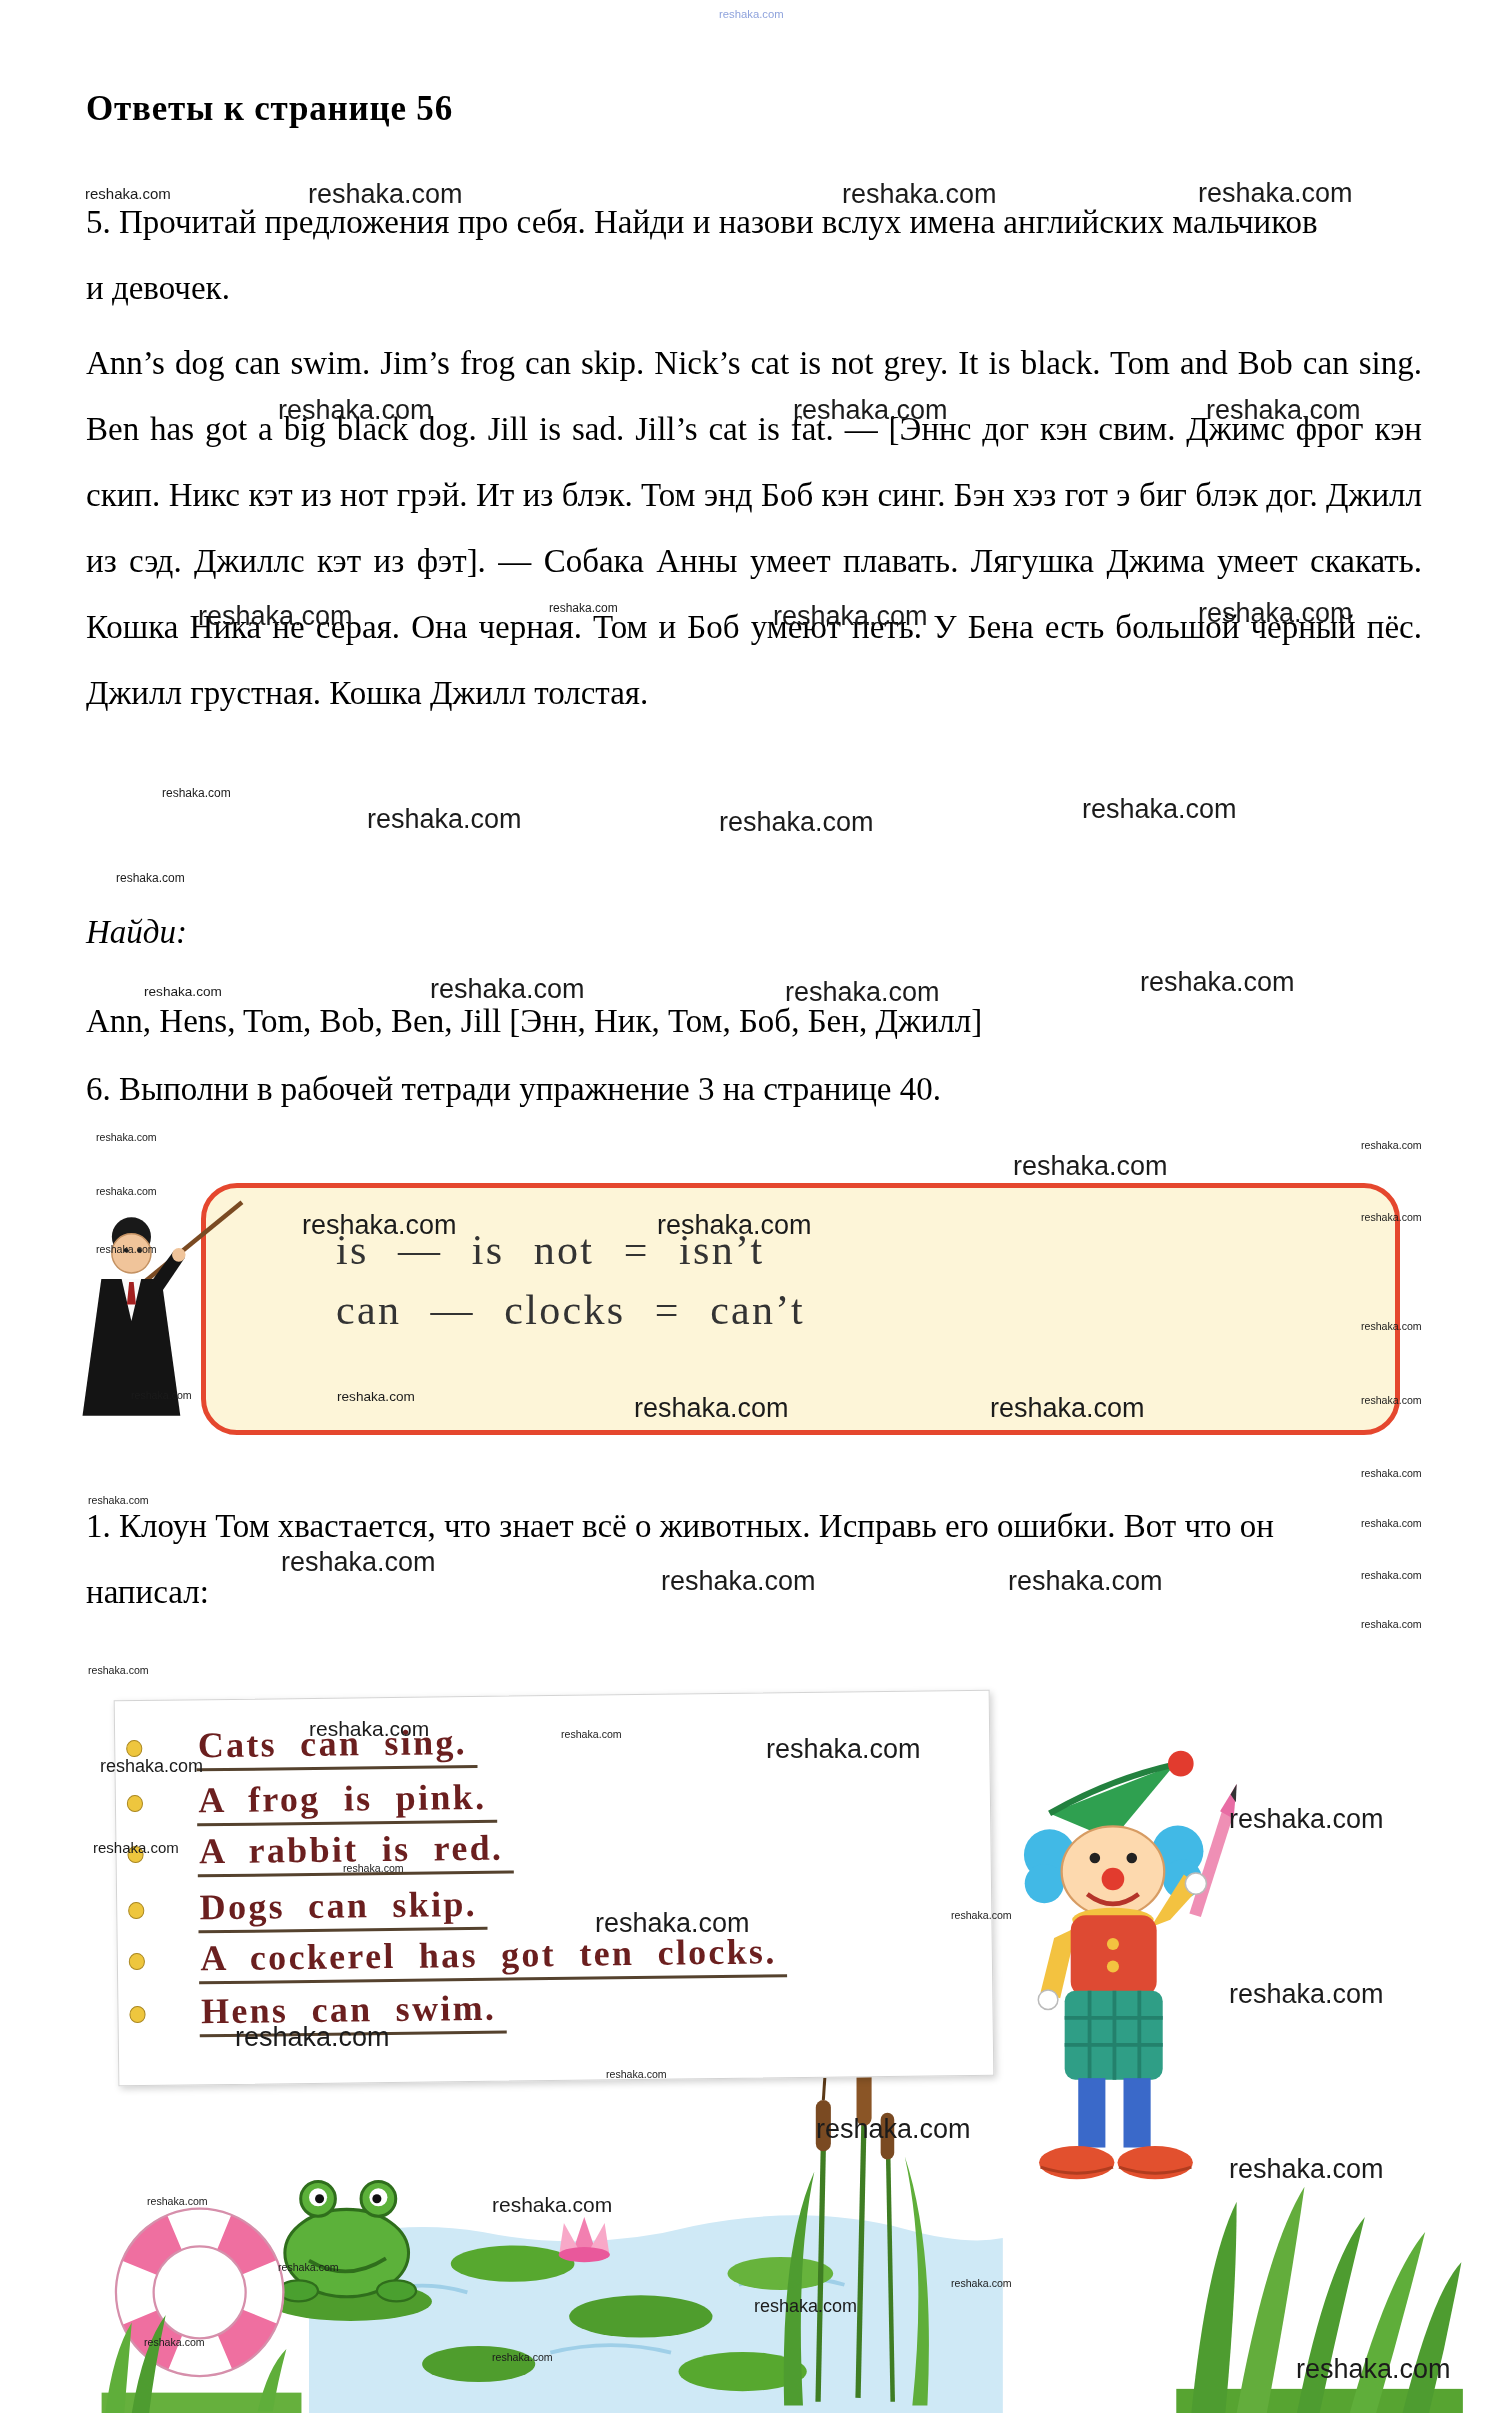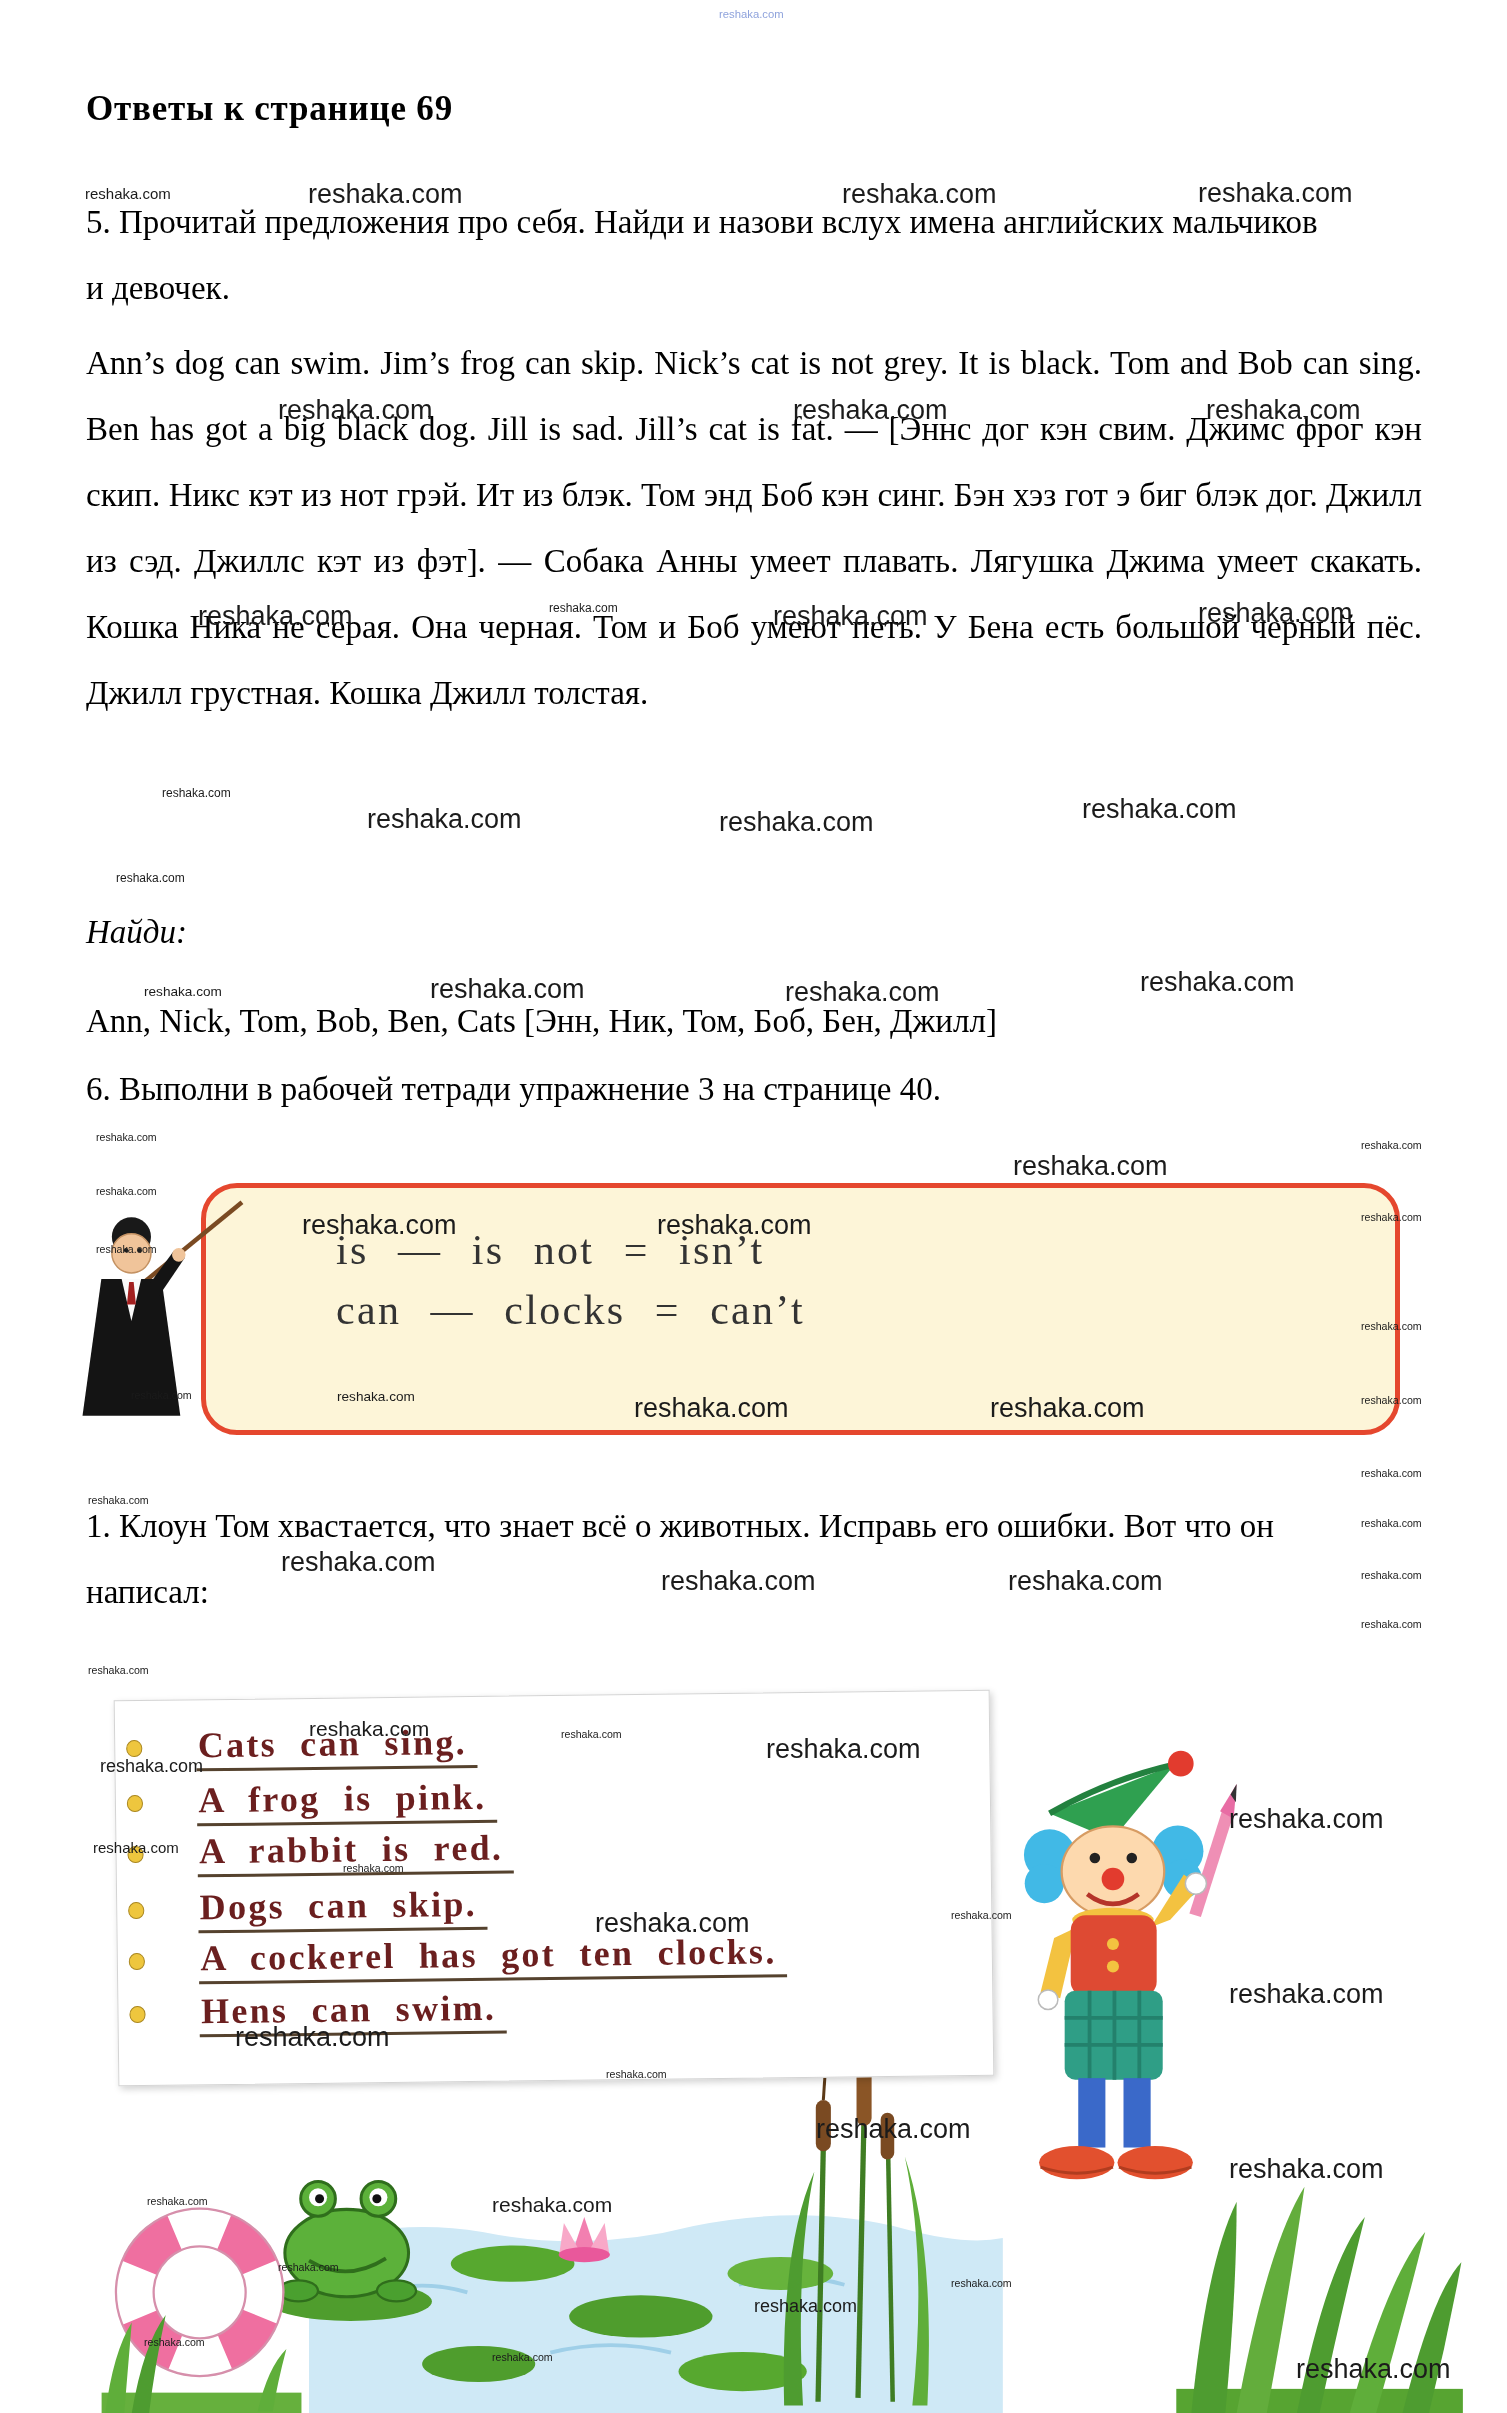--- a/index.html
+++ b/index.html
@@ -38,29 +38,29 @@
                line-height:1; white-space:nowrap;
                font-family:"Liberation Serif","DejaVu Serif",serif; }
   .hole { position:absolute; left:10.6px; width:16.6px; height:16.6px; border-radius:50%;
           background:#eec63e; border:1.5px solid #a9861f; }
 </style>
 </head>
 <body>
 
 <div class="page">
 
-  <h1 class="abs title">Ответы к странице 69</h1>
+  <h1 class="abs title">Ответы к странице 56</h1>
 
   <p class="abs task" style="left:86px; top:189px; width:1237px;">5. Прочитай предложения про себя. Найди и назови вслух имена английских мальчиков и девочек.</p>
 
   <p class="abs bodytext" style="left:86px; top:330px; width:1336px;">Ann’s dog can swim. Jim’s frog can skip. Nick’s cat is not grey. It is black. Tom and Bob can sing. Ben has got a big black dog. Jill is sad. Jill’s cat is fat. — [Эннс дог кэн свим. Джимс фрог кэн скип. Никс кэт из нот грэй. Ит из блэк. Том энд Боб кэн синг. Бэн хэз гот э биг блэк дог. Джилл из сэд. Джиллс кэт из фэт]. — Собака Анны умеет плавать. Лягушка Джима умеет скакать. Кошка Ника не серая. Она черная. Том и Боб умеют петь. У Бена есть большой черный пёс. Джилл грустная. Кошка Джилл толстая.</p>
 
   <p class="abs answer-label" style="left:86px; top:914px;">Найди:</p>
 
-  <p class="abs answer-line" style="left:86px; top:1003px;">Ann, Nick, Tom, Bob, Ben, Cats [Энн, Ник, Том, Боб, Бен, Джилл]</p>
+  <p class="abs answer-line" style="left:86px; top:1003px;">Ann, Hens, Tom, Bob, Ben, Jill [Энн, Ник, Том, Боб, Бен, Джилл]</p>
 
   <p class="abs task" style="left:86px; top:1056px; width:1336px;">6. Выполни в рабочей тетради упражнение 3 на странице 40.</p>
 
   <div class="abs grammar-box">
     <div class="rule">is — is not = isn’t</div>
     <div class="rule">can — clocks = can’t</div>
   </div>
 
   <svg class="abs teacher" viewBox="0 0 230 300">
     <line x1="58" y1="150" x2="222" y2="16" stroke="#7a4a22" stroke-width="6"></line>

